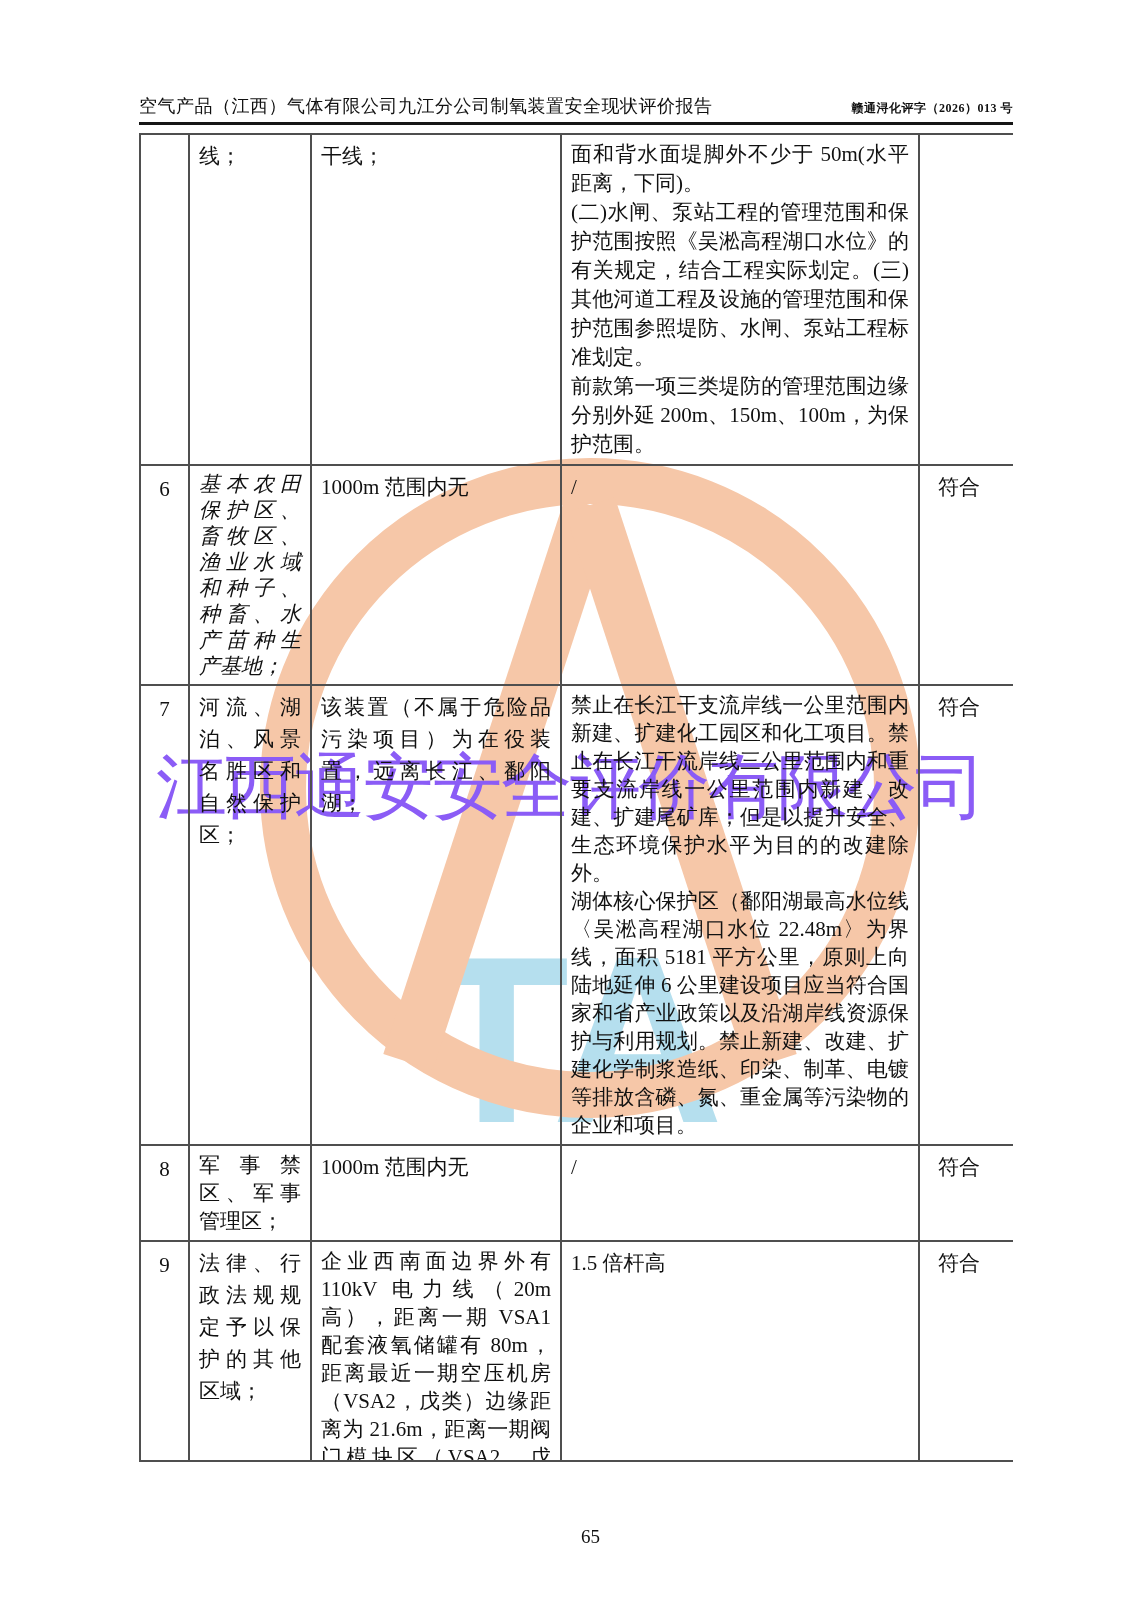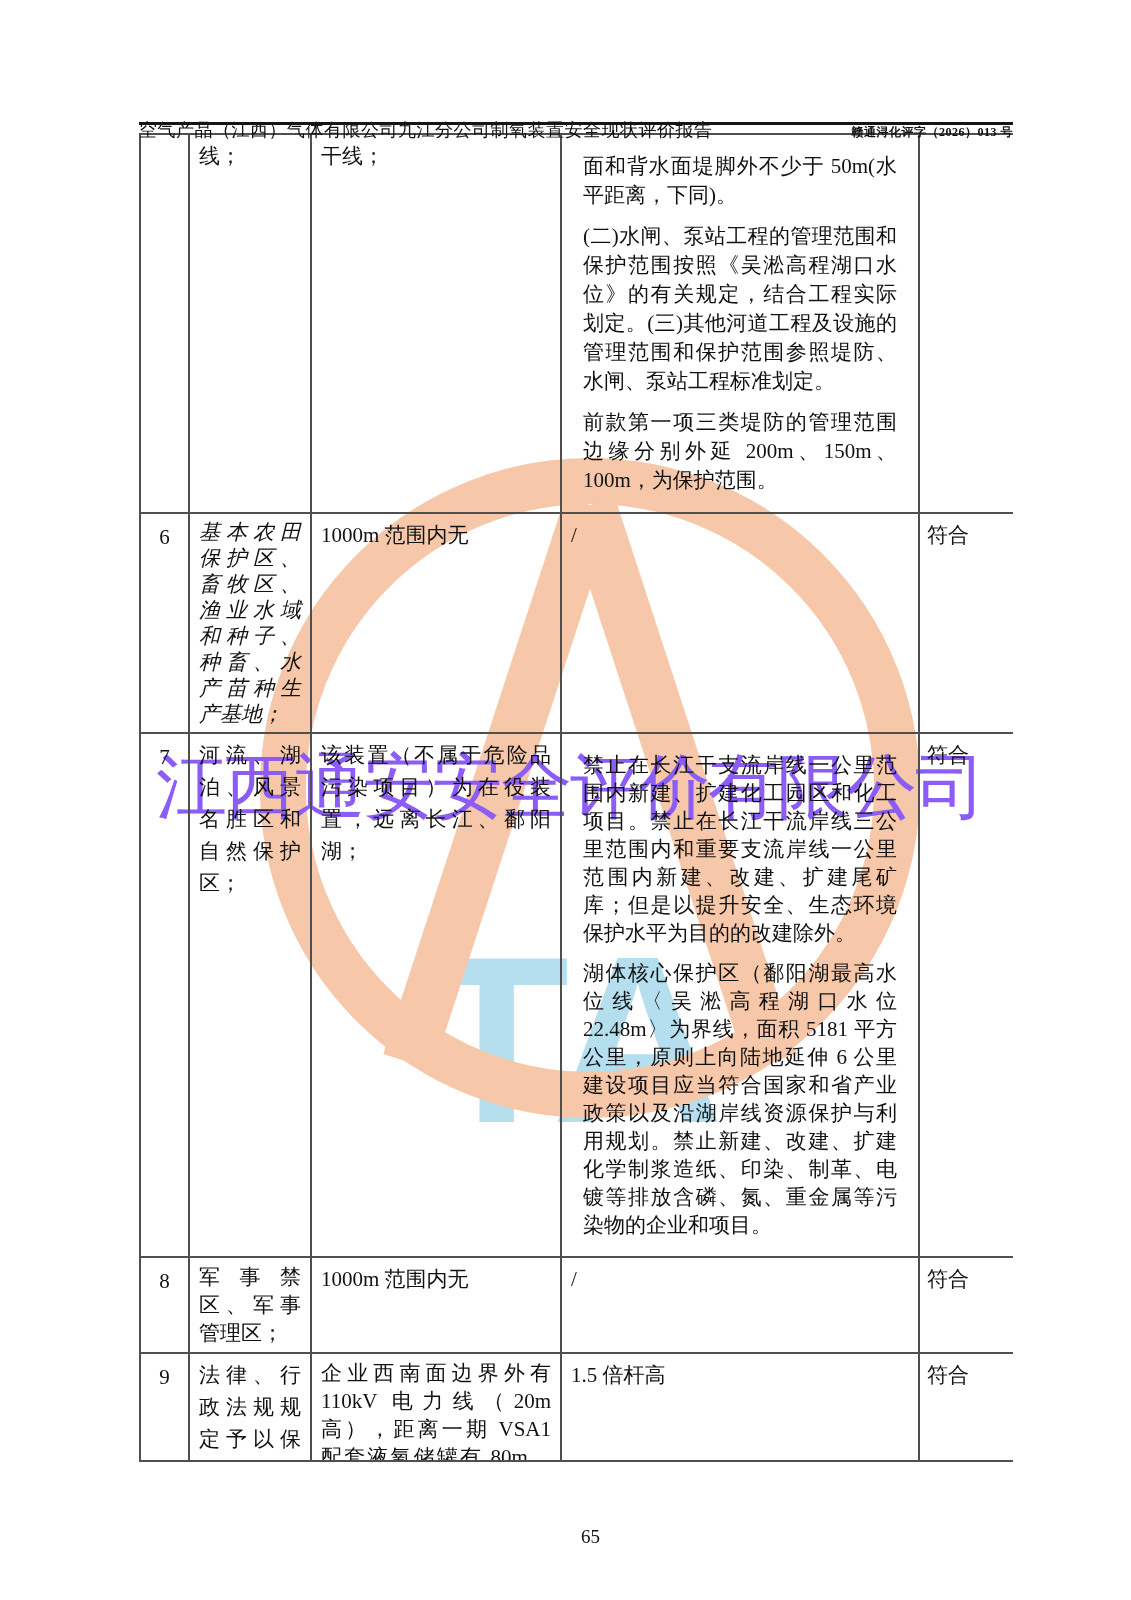--- a/index.html
+++ b/index.html
@@ -6,21 +6,20 @@
   body {
     width:1131px; height:1600px; background:#ffffff; position:relative;
     font-family:"Liberation Serif","DejaVu Serif",serif; color:#111;
     overflow:hidden;
   }
   
   .header {
     position:absolute; left:139px; top:94px; width:874px;
     display:flex; justify-content:space-between; align-items:baseline;
     z-index:3;
-    margin-top:24px;
   }
   .header-title { font-size:18px; letter-spacing:0.5px; }
   .header-doc   { font-size:12px; font-weight:bold; letter-spacing:0.5px; }
   .header-rule {
     position:absolute; left:139px; top:122px; width:874px; height:3px;
     background:#151515; z-index:3;
   }
   
   .wm-layer { position:absolute; inset:0; z-index:0; pointer-events:none; }
   .wm-text {
@@ -33,26 +32,26 @@
     position:absolute; left:139px; top:133px; width:874px; height:1327px;
     overflow:hidden; z-index:2; border-bottom:2px solid #4f4f4f;
   }
   table { border-collapse:collapse; width:874px; table-layout:fixed; }
   td {
     border:2px solid #4f4f4f; vertical-align:top;
     padding:5px 9px; font-size:21px; line-height:32px; background:transparent;
     overflow:hidden;
   }
   td.num   { text-align:center; padding-top:7px; }
-  td.concl { padding-left:7px; }
+  td.concl { padding-left:18px; }
   .jt   { text-align:justify; }
   .lh26 { line-height:26px;font-style:italic; }
   .lh28 { line-height:28px; }
   .lh29 { line-height:29px; }
-  td p { margin:12px; }
+  td p { margin:0; }
   
   .page-num {
     position:absolute; left:0; top:1526px; width:1131px; text-align:center;
     font-size:19px; z-index:3;padding-left:25px;
   }
 </style>
 </head>
 <body>
 
 <div class="wm-layer">

